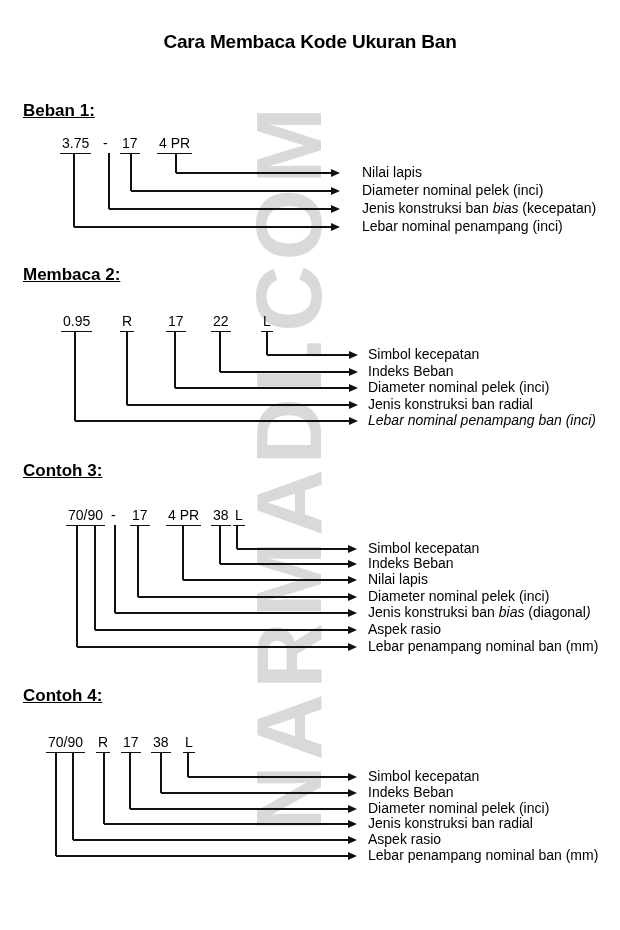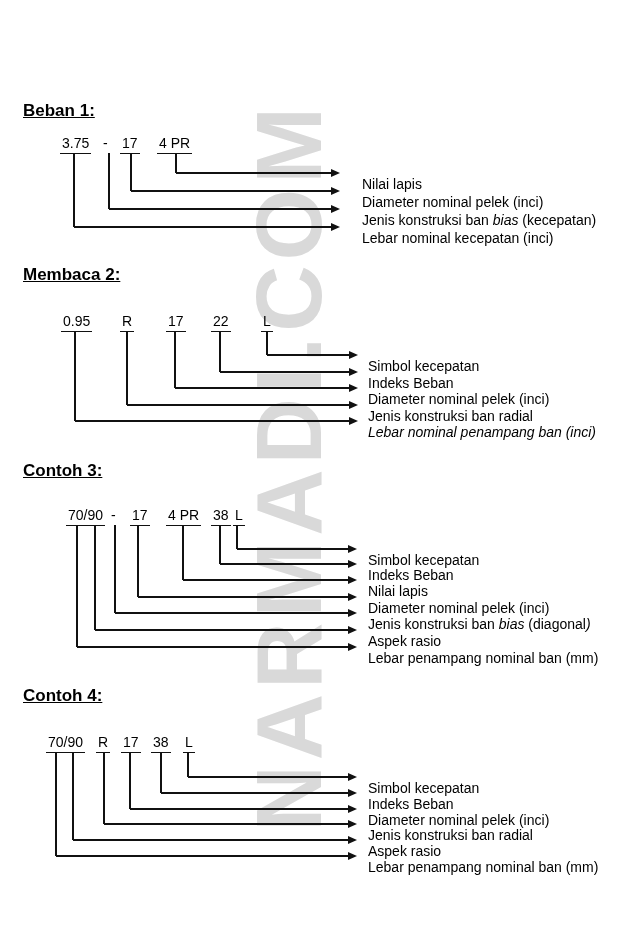--- a/index.html
+++ b/index.html
@@ -67,29 +67,29 @@
     border-top: 4.5px solid transparent;
     border-bottom: 4.5px solid transparent;
     z-index: 1;
   }
   .lbl {
     position: absolute;
     font-size: 14px;
     line-height: 17px;
     white-space: nowrap;
     z-index: 1;
-    margin-top: 12px;
   }
   .lbl .it { font-style: italic; }
 </style>
 </head>
 <body>
 
 <div class="page">
   <div class="watermark">NARMADI.COM</div>
+  <h1 class="title">Cara Membaca Kode Ukuran Ban</h1>
   <div id="examples">
       <div class="heading" style="left: 23px; top: 102px;">Beban 1:</div>
       <div class="token u" style="left: 60px; top: 136px;">3.75</div>
       <div class="token" style="left: 101px; top: 136px;">-</div>
       <div class="token u" style="left: 120px; top: 136px;">17</div>
       <div class="token u" style="left: 157px; top: 136px;">4 PR</div>
       <div class="vline" style="left: 175.2px; top: 153px; width: 1.6px; height: 20px;"></div>
       <div class="hline" style="left: 176px; top: 172.2px; width: 156px; height: 1.6px;"></div>
       <div class="arrow" style="left: 331px; top: 168.5px;"></div>
       <div class="lbl" style="left: 362px; top: 164px;"><span class="">Nilai lapis</span></div>
@@ -97,21 +97,21 @@
       <div class="hline" style="left: 131px; top: 190.2px; width: 201px; height: 1.6px;"></div>
       <div class="arrow" style="left: 331px; top: 186.5px;"></div>
       <div class="lbl" style="left: 362px; top: 182px;"><span class="">Diameter nominal pelek (inci)</span></div>
       <div class="vline" style="left: 108.2px; top: 153px; width: 1.6px; height: 56px;"></div>
       <div class="hline" style="left: 109px; top: 208.2px; width: 223px; height: 1.6px;"></div>
       <div class="arrow" style="left: 331px; top: 204.5px;"></div>
       <div class="lbl" style="left: 362px; top: 200px;"><span class="">Jenis konstruksi ban </span><span class="it">bias</span><span class=""> (kecepatan)</span></div>
       <div class="vline" style="left: 73.2px; top: 153px; width: 1.6px; height: 74px;"></div>
       <div class="hline" style="left: 74px; top: 226.2px; width: 258px; height: 1.6px;"></div>
       <div class="arrow" style="left: 331px; top: 222.5px;"></div>
-      <div class="lbl" style="left: 362px; top: 218px;"><span class="">Lebar nominal kecepatan (inci)</span></div>
+      <div class="lbl" style="left: 362px; top: 218px;"><span class="">Lebar nominal penampang (inci)</span></div>
       <div class="heading" style="left: 23px; top: 266px;">Membaca 2:</div>
       <div class="token u" style="left: 61px; top: 314px;">0.95</div>
       <div class="token u" style="left: 120px; top: 314px;">R</div>
       <div class="token u" style="left: 166px; top: 314px;">17</div>
       <div class="token u" style="left: 211px; top: 314px;">22</div>
       <div class="token u" style="left: 261px; top: 314px;">L</div>
       <div class="vline" style="left: 266.2px; top: 331px; width: 1.6px; height: 24px;"></div>
       <div class="hline" style="left: 267px; top: 354.2px; width: 83px; height: 1.6px;"></div>
       <div class="arrow" style="left: 349px; top: 350.5px;"></div>
       <div class="lbl" style="left: 368px; top: 346px;"><span class="">Simbol kecepatan</span></div>

